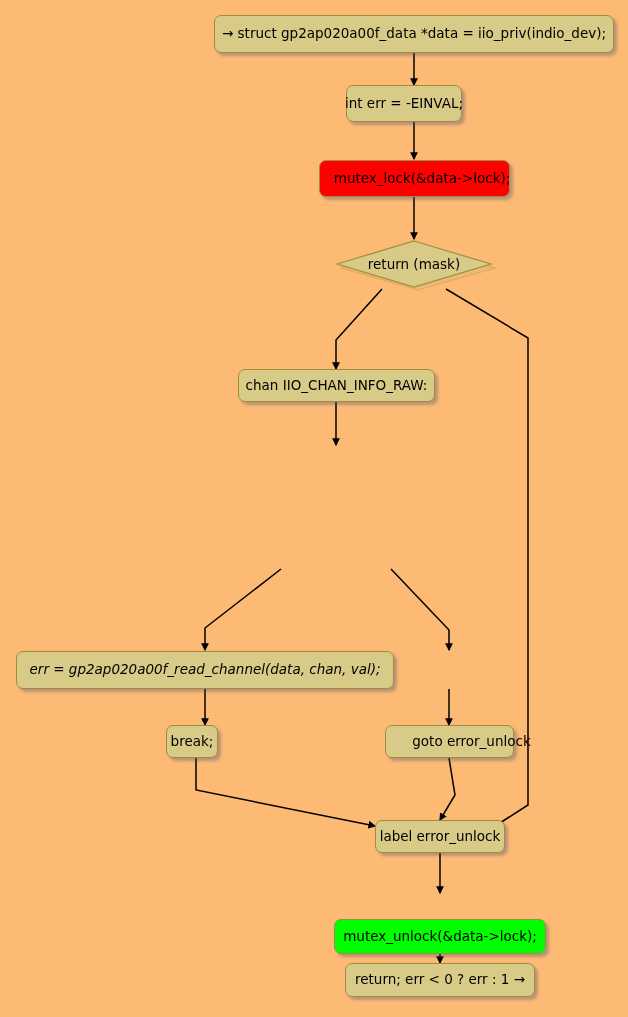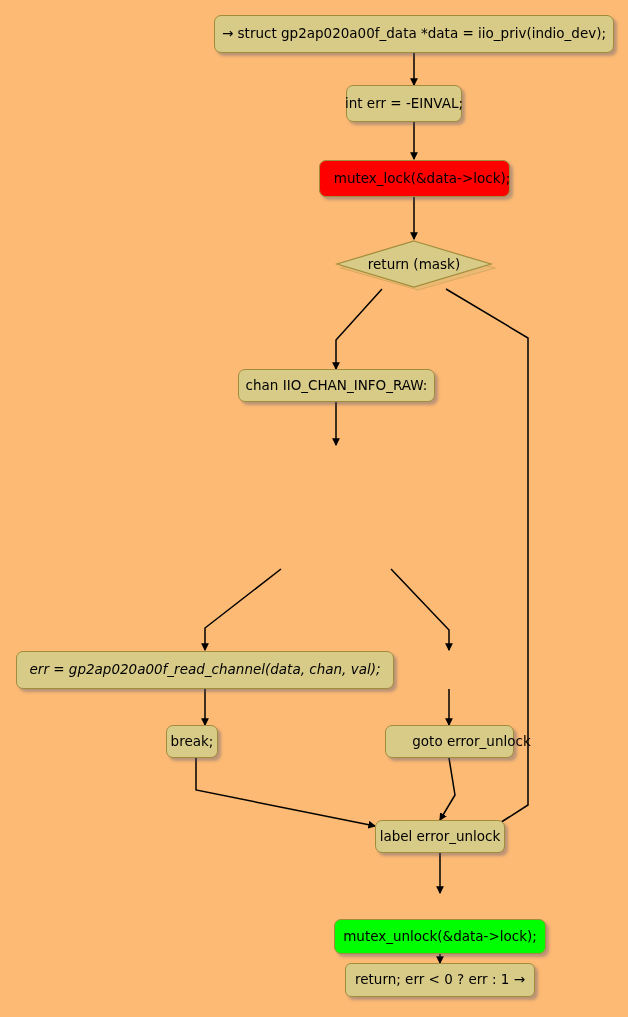--- a/index.html
+++ b/index.html
@@ -139,15 +139,15 @@
 
 
   <div class="node rect" style="left:166px; top:725px; width:52px; height:33px;">break;</div>
 
   <div class="node rect" style="left:385px; top:725px; width:129px; height:33px;padding-left:44px;">goto error_unlock</div>
 
   <div class="node rect" style="left:375px; top:820px; width:130px; height:33px;">label error_unlock</div>
 
   <div class="node rect green" style="left:334px; top:893px; width:212px; height:35px;margin-top:26px;">mutex_unlock(&amp;data-&gt;lock);</div>
 
-  <div class="node rect" style="left:345px; top:963px; width:190px; height:34px;border-radius:6px;">return; err &lt; 0 ? err : 1 →</div>
+  <div class="node rect" style="left:345px; top:963px; width:190px; height:34px;">return; err &lt; 0 ? err : 1 →</div>
 
 </div>
 
 </body></html>

